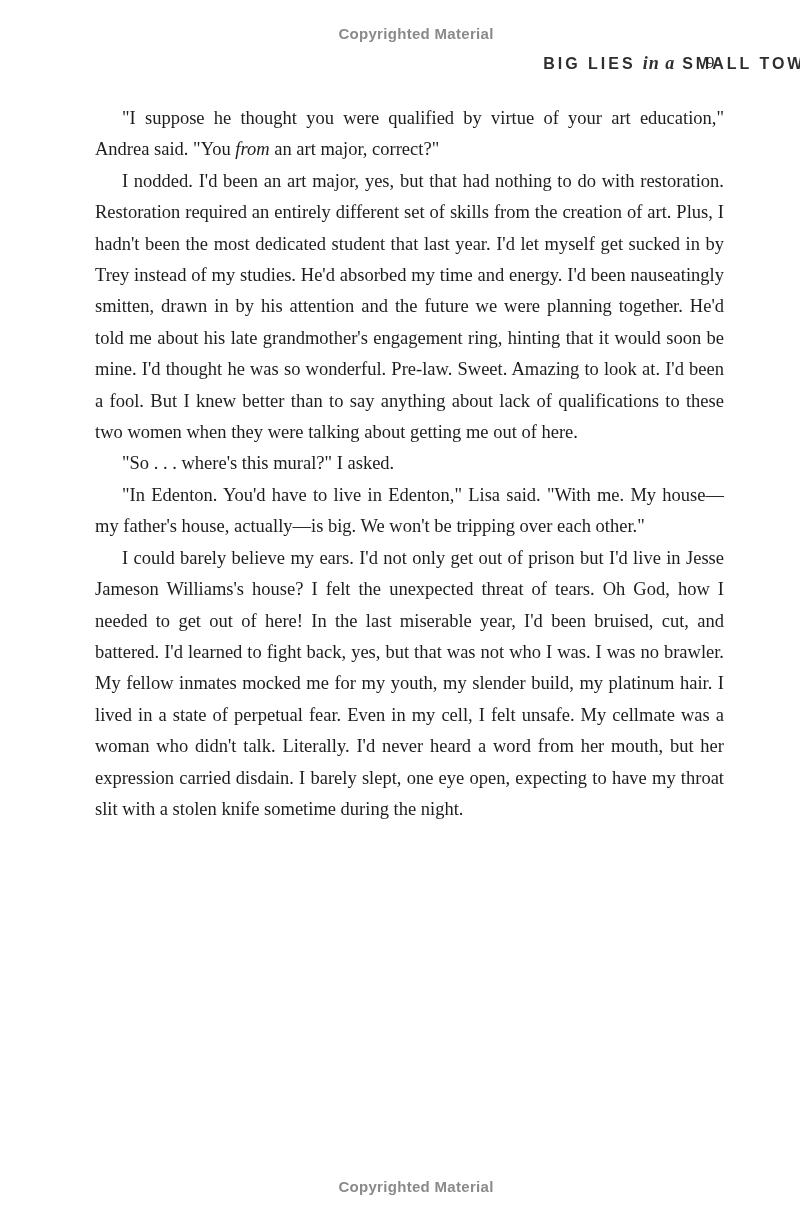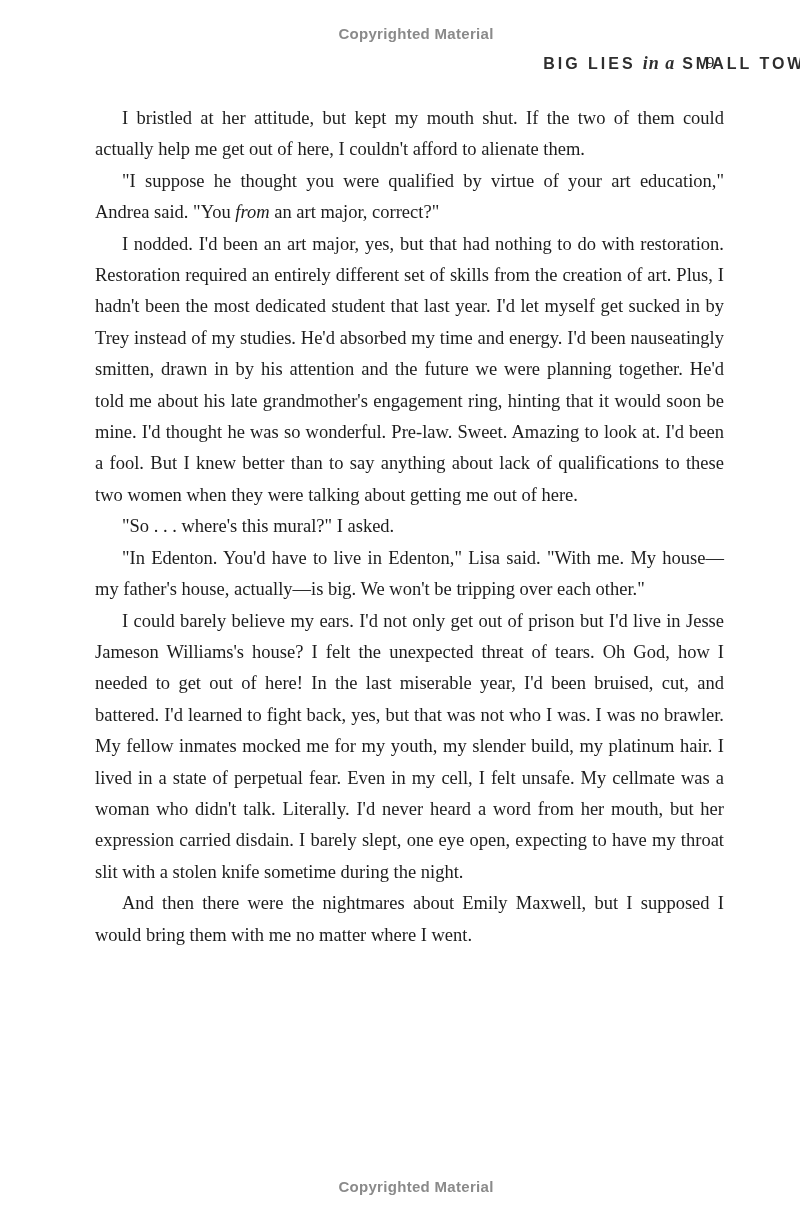--- a/index.html
+++ b/index.html
@@ -87,24 +87,22 @@
   <div class="notice top">Copyrighted Material</div>
 
   <div class="header">
     <div class="title">
       <span>BIG LIES</span><span class="script">in a</span><span>SMALL TOWN</span>
     </div>
     <div class="pagenum">9</div>
   </div>
 
   <div class="body-text">
-      <p><span>I bristled at her attitude, but kept my mouth shut. If the two of them could actually help me get out of here, I couldn't afford to alienate them.</span></p>
       <p><span>"I suppose he thought you were qualified by virtue of your art education," Andrea said. "You </span><span class="italic">from</span><span> an art major, correct?"</span></p>
       <p><span>I nodded. I'd been an art major, yes, but that had nothing to do with restoration. Restoration required an entirely different set of skills from the creation of art. Plus, I hadn't been the most dedicated student that last year. I'd let myself get sucked in by Trey instead of my studies. He'd absorbed my time and energy. I'd been nauseatingly smitten, drawn in by his attention and the future we were planning together. He'd told me about his late grandmother's engagement ring, hinting that it would soon be mine. I'd thought he was so wonderful. Pre-law. Sweet. Amazing to look at. I'd been a fool. But I knew better than to say anything about lack of qualifications to these two women when they were talking about getting me out of here.</span></p>
       <p><span>"So . . . where's this mural?" I asked.</span></p>
       <p><span>"In Edenton. You'd have to live in Edenton," Lisa said. "With me. My house—my father's house, actually—is big. We won't be tripping over each other."</span></p>
       <p><span>I could barely believe my ears. I'd not only get out of prison but I'd live in Jesse Jameson Williams's house? I felt the unexpected threat of tears. Oh God, how I needed to get out of here! In the last miserable year, I'd been bruised, cut, and battered. I'd learned to fight back, yes, but that was not who I was. I was no brawler. My fellow inmates mocked me for my youth, my slender build, my platinum hair. I lived in a state of perpetual fear. Even in my cell, I felt unsafe. My cellmate was a woman who didn't talk. Literally. I'd never heard a word from her mouth, but her expression carried disdain. I barely slept, one eye open, expecting to have my throat slit with a stolen knife sometime during the night.</span></p>
-      <p><span>And then there were the nightmares about Emily Maxwell, but I supposed I would bring them with me no matter where I went.</span></p>
     </div>
 
   <div class="notice bottom">Copyrighted Material</div>
 
 </div>
 
 </body></html>

